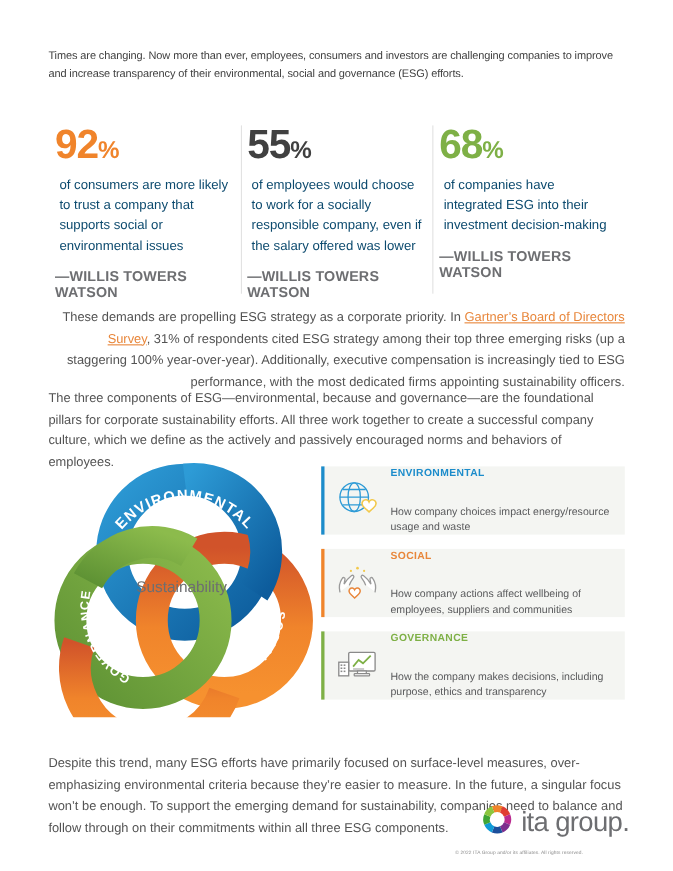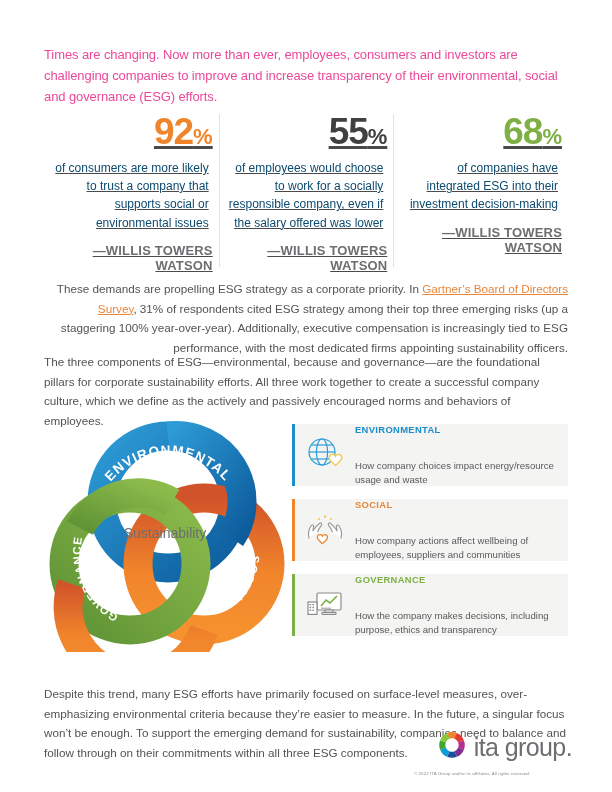--- a/index.html
+++ b/index.html
@@ -23,41 +23,40 @@
     box-sizing: border-box;
     padding: 0 44px;
   }
 
   
   .intro {
     position: absolute;
     left: 44px;
     top: 44px;
     width: 524px;
-    font-size: 13px;
+    font-size: 10px;
     line-height: 1.62;
-    color: #ec4899;
+    color: #404040;
     letter-spacing: -0.1px;
   }
 
   
   .stats {
     position: absolute;
     left: 44px;
     top: 112px;
     width: 524px;
     display: flex;
   }
   .stat {
     flex: 1 1 0;
-    text-align: right;
+    text-align: left;
     padding: 0 6px;
     box-sizing: border-box;
     position: relative;
-    text-decoration: underline;
   }
   .stat + .stat::before {
     content: "";
     position: absolute;
     left: 0;
     top: 2px;
     bottom: 6px;
     width: 1px;
     background: #e2e2e2;
   }

